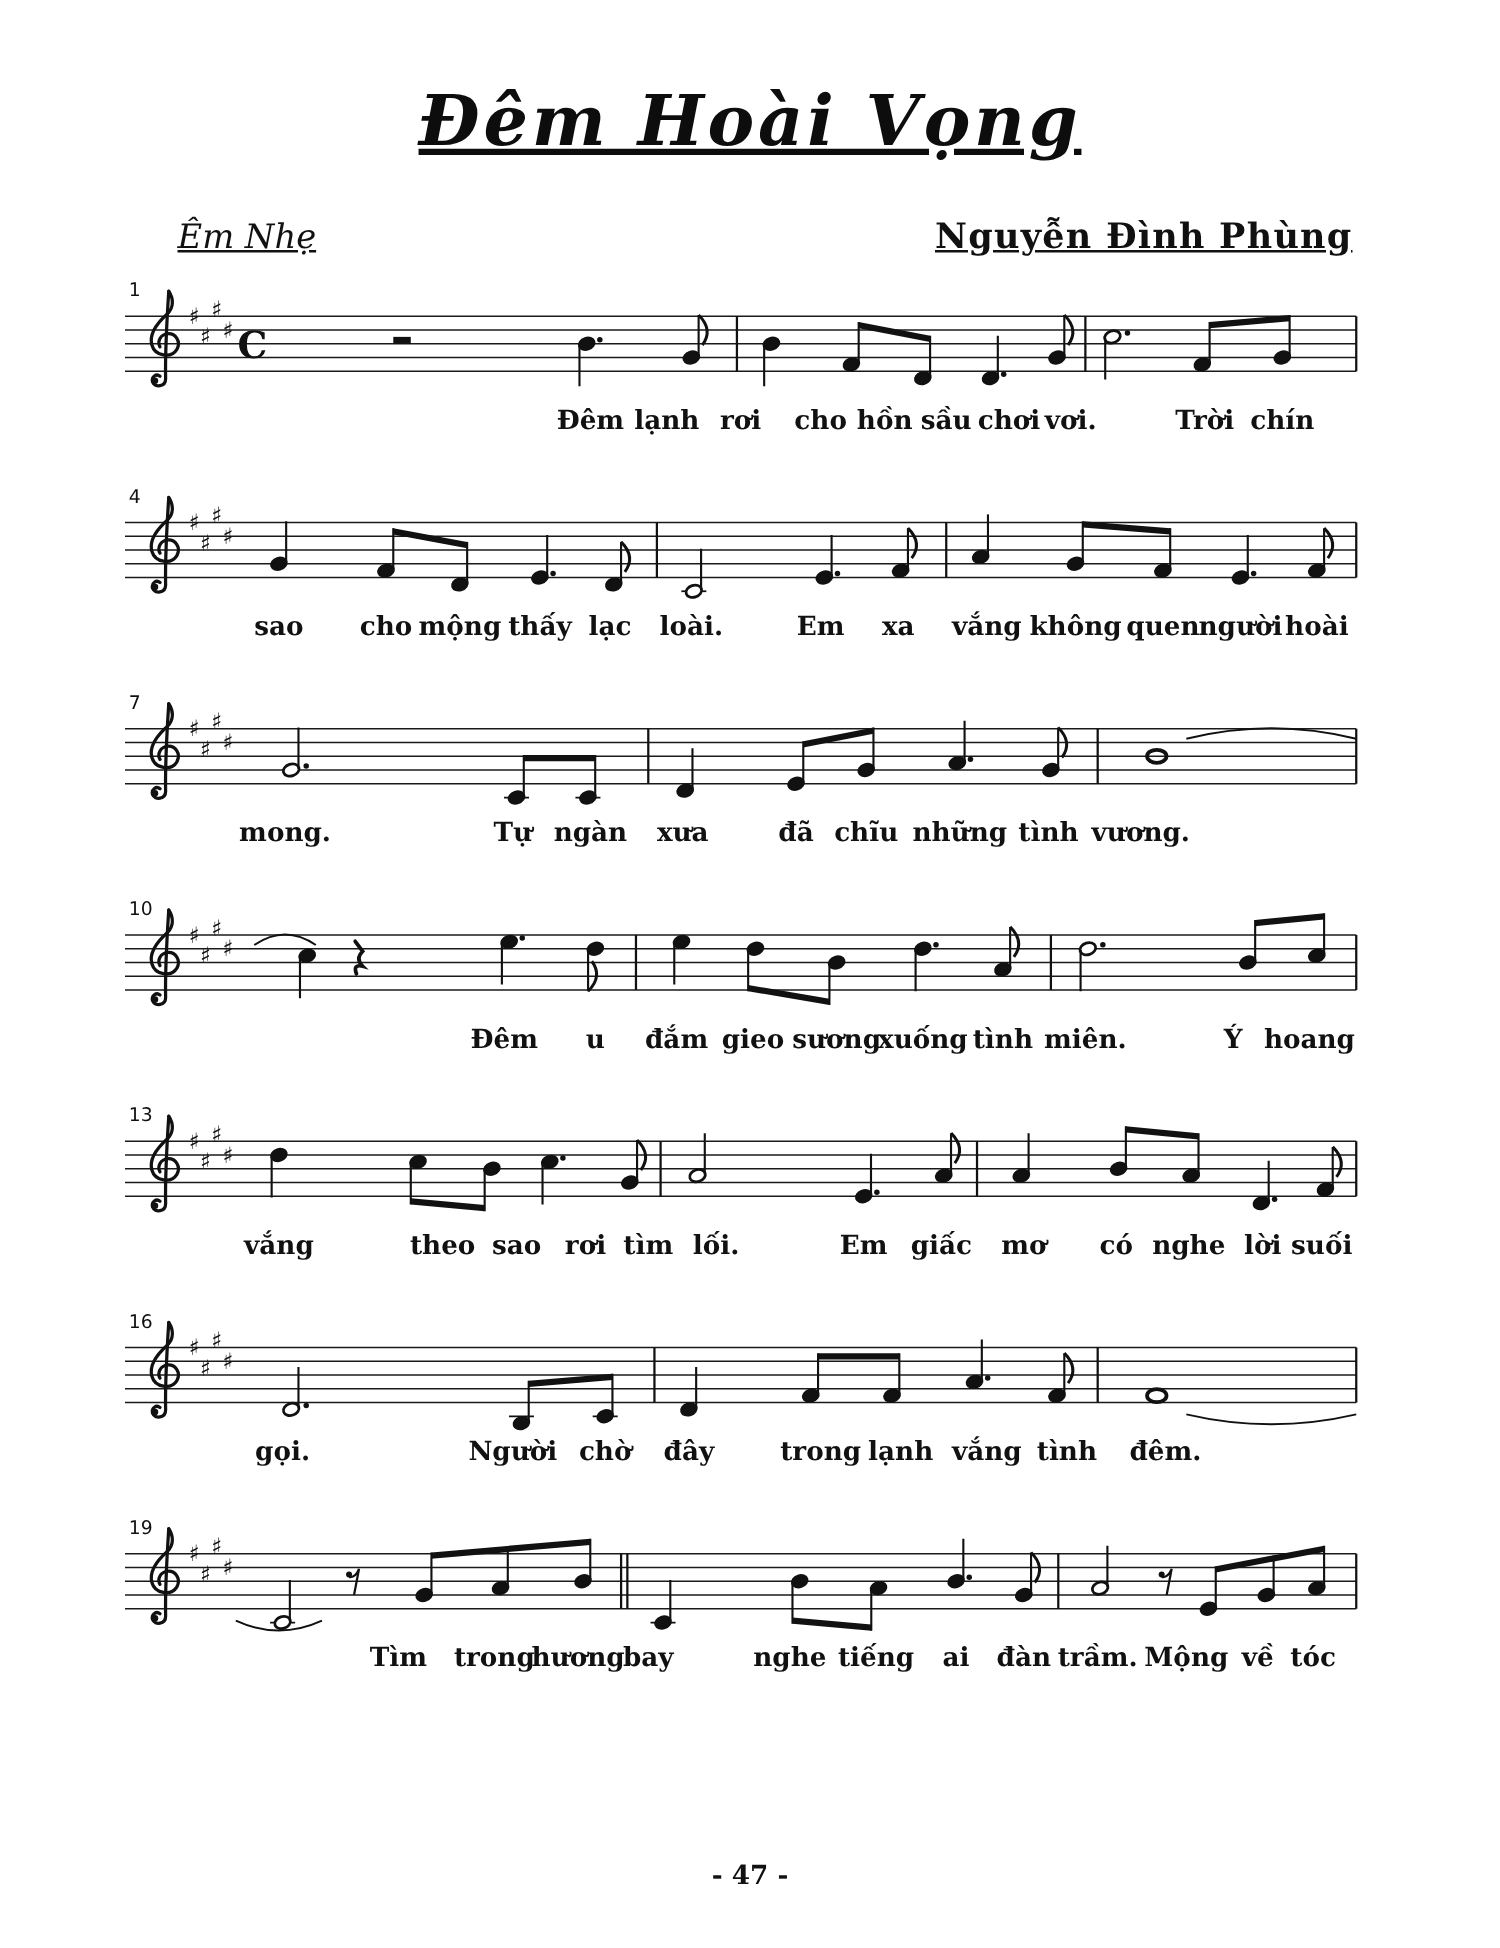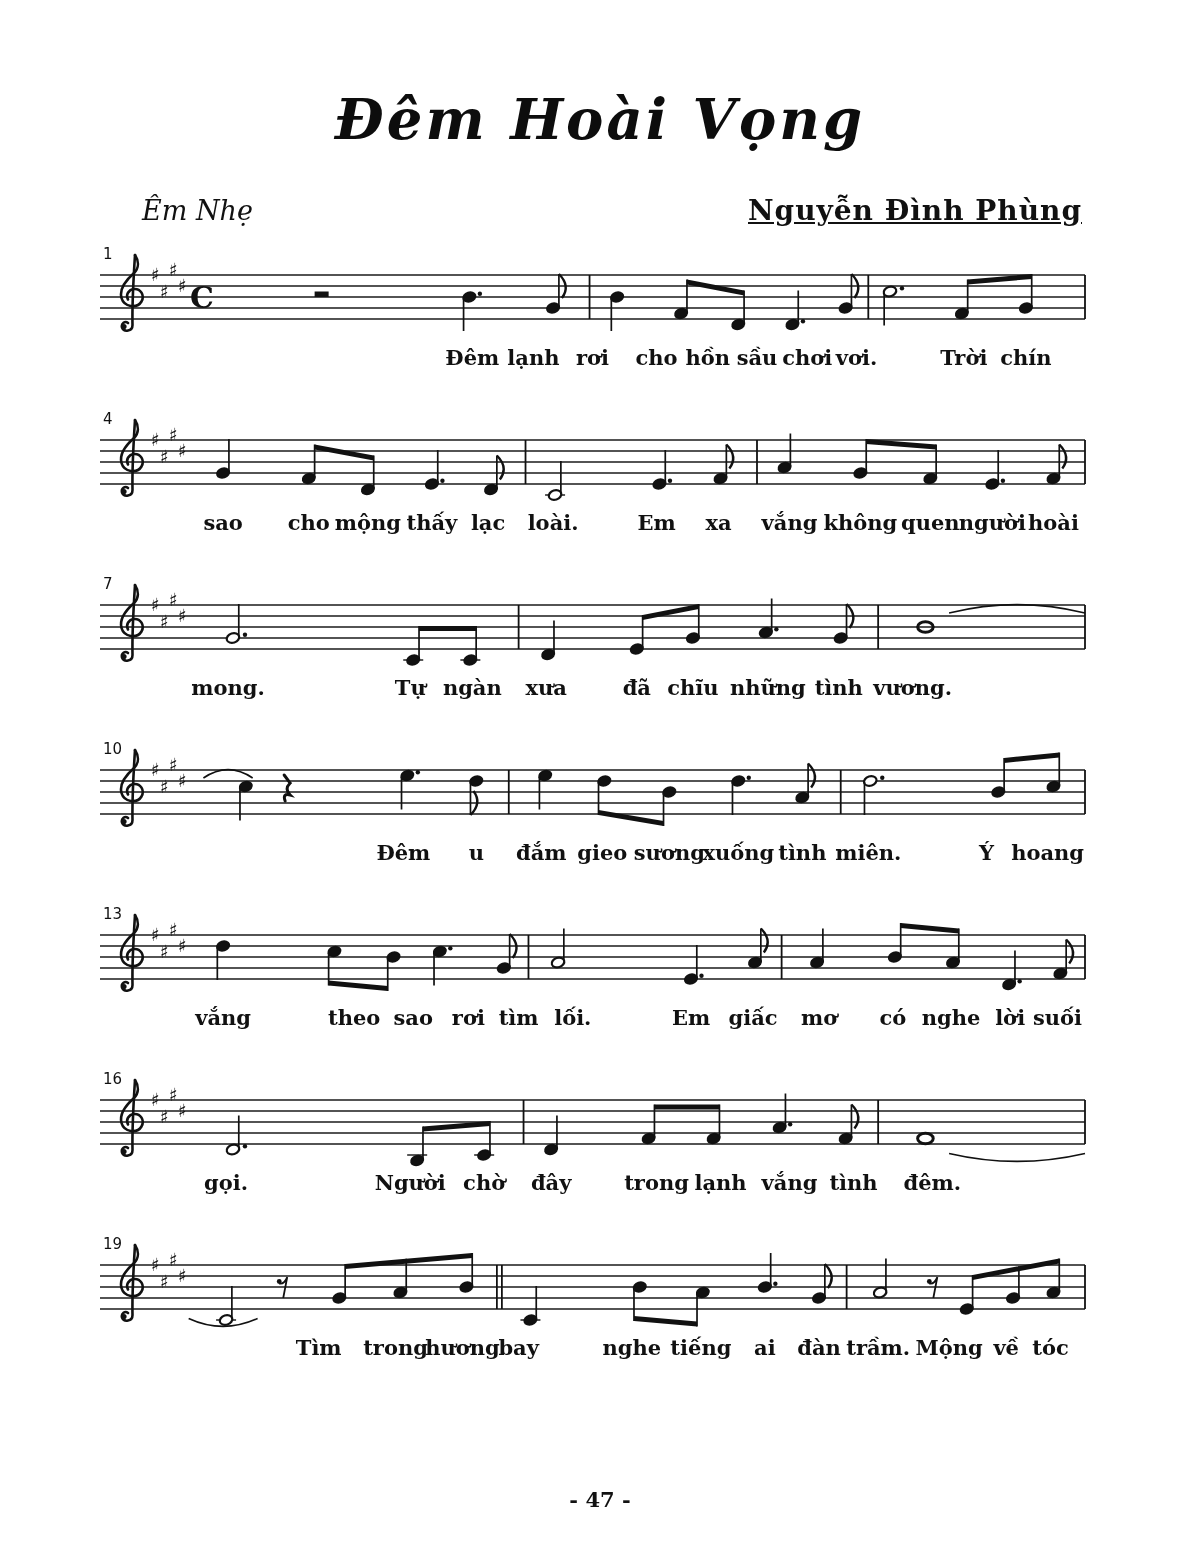--- a/index.html
+++ b/index.html
@@ -1,23 +1,23 @@
 <!DOCTYPE html>
 <html><head>
 <meta charset="utf-8">
 <style>
   html,body{margin:0;padding:0;}
   body{width:1200px;height:1558px;background:#ffffff;position:relative;overflow:hidden;
        font-family:"DejaVu Serif","Liberation Serif",serif;color:#111;}
   .page{width:1200px;height:1558px;position:relative;}
-  .title{margin:0;padding-top:86px;text-align:center;
-         font:700 italic 56px "DejaVu Serif",serif;letter-spacing:3px;color:#0d0d0d;}
+  .title{margin:0;padding-top:64px;text-align:center;
+         font:700 italic 56px "DejaVu Serif",serif;letter-spacing:3px;color:#0d0d0d;text-decoration:underline;}
   .meta{display:flex;justify-content:space-between;align-items:baseline;
         padding:0 118px 0 142px;margin-top:42px;}
-  .tempo{font:italic 27px "DejaVu Serif",serif;}
+  .tempo{font:italic 27px "DejaVu Serif",serif;text-decoration:underline;}
   .composer{font:700 28px "DejaVu Serif",serif;letter-spacing:1px;text-decoration:underline;}
   .systems{margin-top:14px;padding-left:95px;}
   svg.system{display:block;margin-bottom:13px;}
   svg text{fill:#111;}
   .lyr{font:700 21px "DejaVu Serif",serif;}
   .mnum{font:400 15px "DejaVu Sans",sans-serif;}
   .sharp{font:400 18px "DejaVu Sans",sans-serif;}
   .tsig{font:700 30px "DejaVu Serif",serif;}
   .pagenum{position:absolute;left:0;right:0;bottom:46px;text-align:center;
            font:700 21px "DejaVu Serif",serif;}

